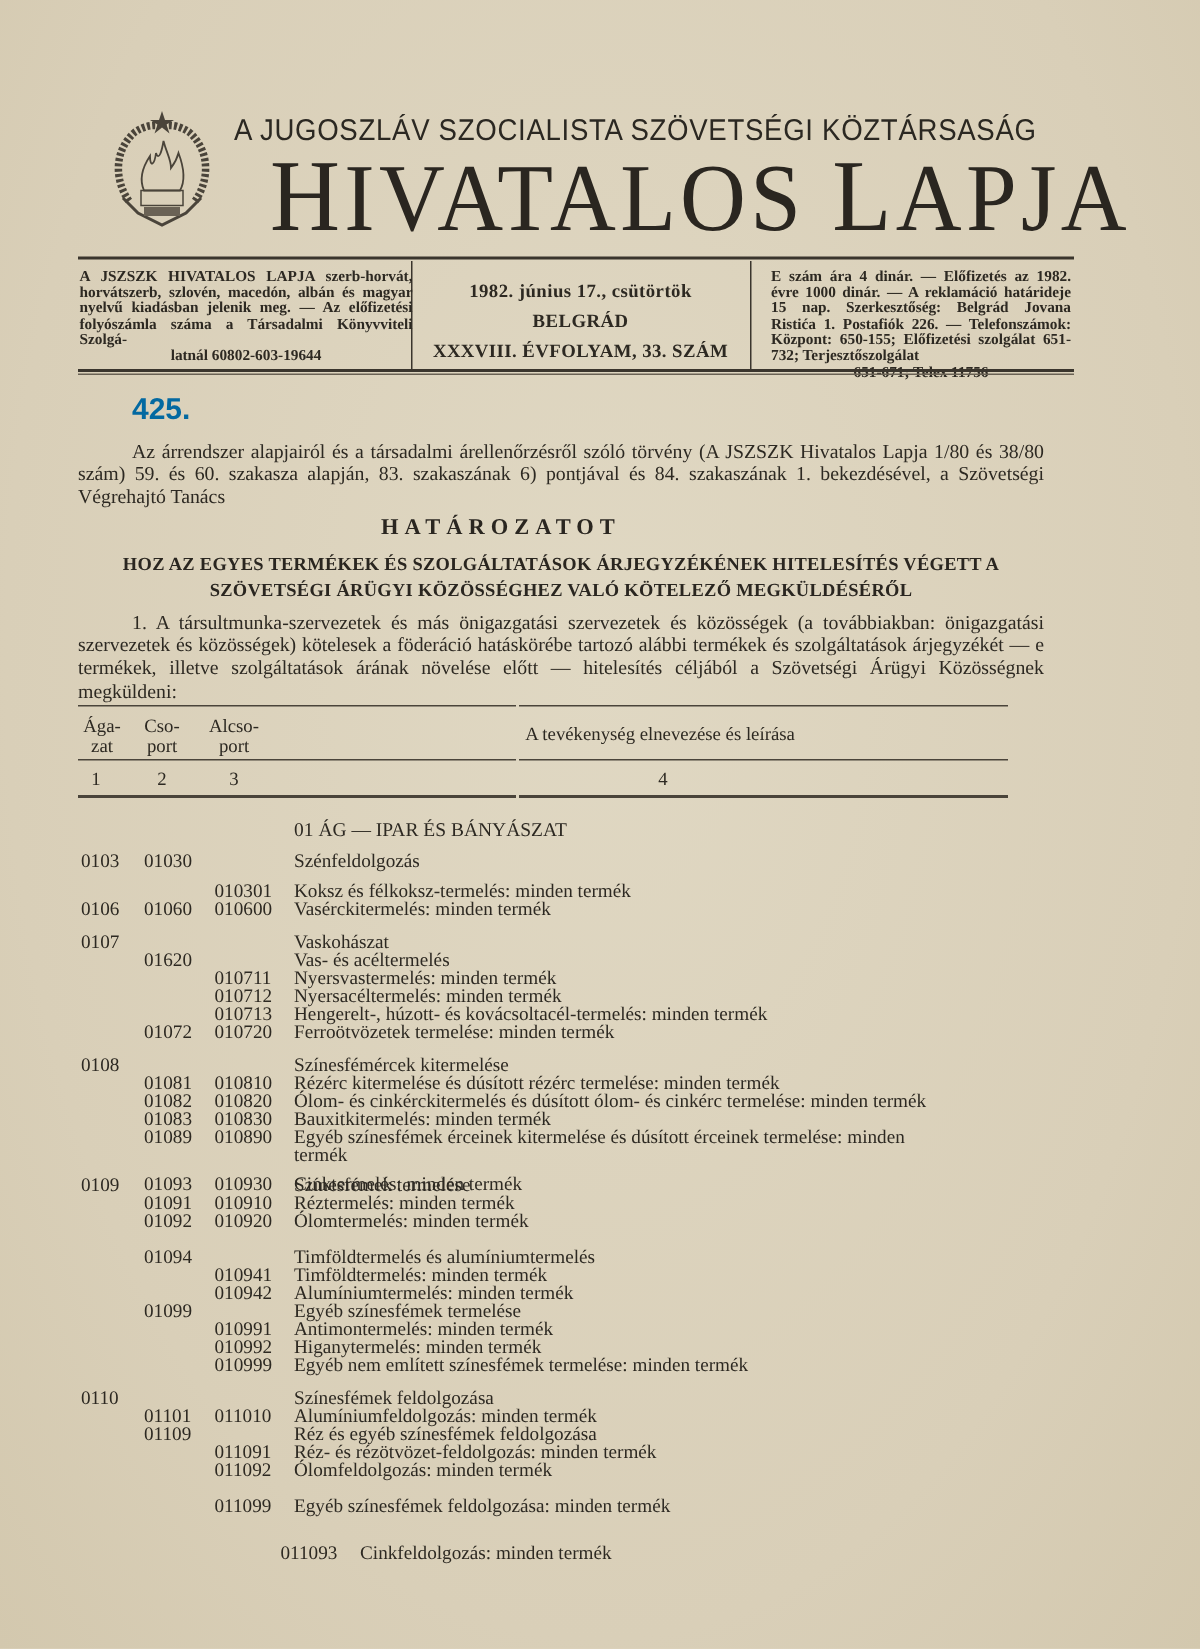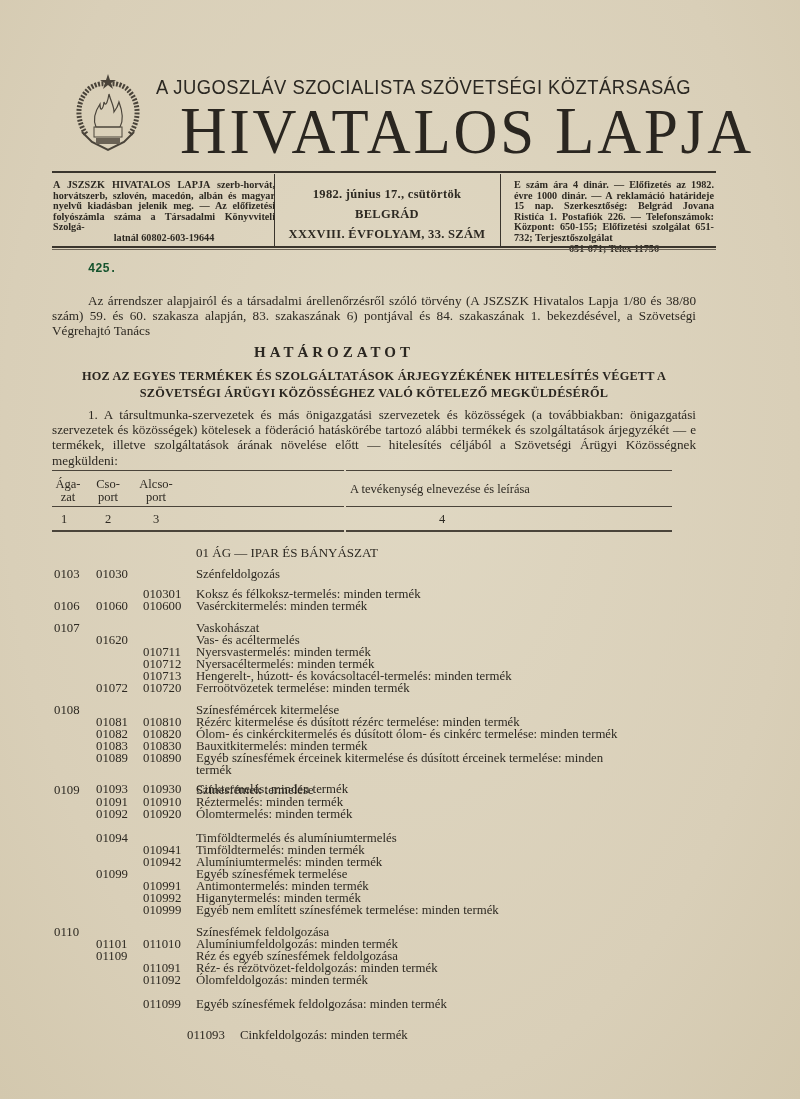--- a/index.html
+++ b/index.html
@@ -47,21 +47,21 @@
     .info-right {
       position: absolute; left: 514px; top: 180px; width: 200px;
       font-family: "Liberation Serif", serif; font-size: 10.2px; line-height: 10.6px; font-weight: bold;
       text-align: justify; color: #2d2922;
     }
     .info-right .center { display: block; text-align: center; }
 
     
     .decree-no {
       position: absolute; left: 88px; top: 262px;
-      font-family: Liberation Mono, monospace; font-weight: bold; font-size: 12px; color: #14532d;
+      font-family: Liberation Sans, sans-serif; font-weight: bold; font-size: 20px; color: #0369a1;
     }
     .para {
       position: absolute; left: 52px; width: 644px;
       font-family: "Liberation Serif", serif; font-size: 13.2px; line-height: 15.2px;
       text-align: justify; color: #2d2922;
     }
     .para.indent { text-indent: 36px; }
     .decision-title {
       position: absolute; left: 0; width: 668px; top: 344px; text-align: center;
       font-family: "Liberation Serif", serif; font-weight: bold; font-size: 15px; letter-spacing: 4px; color: #2a2620;

